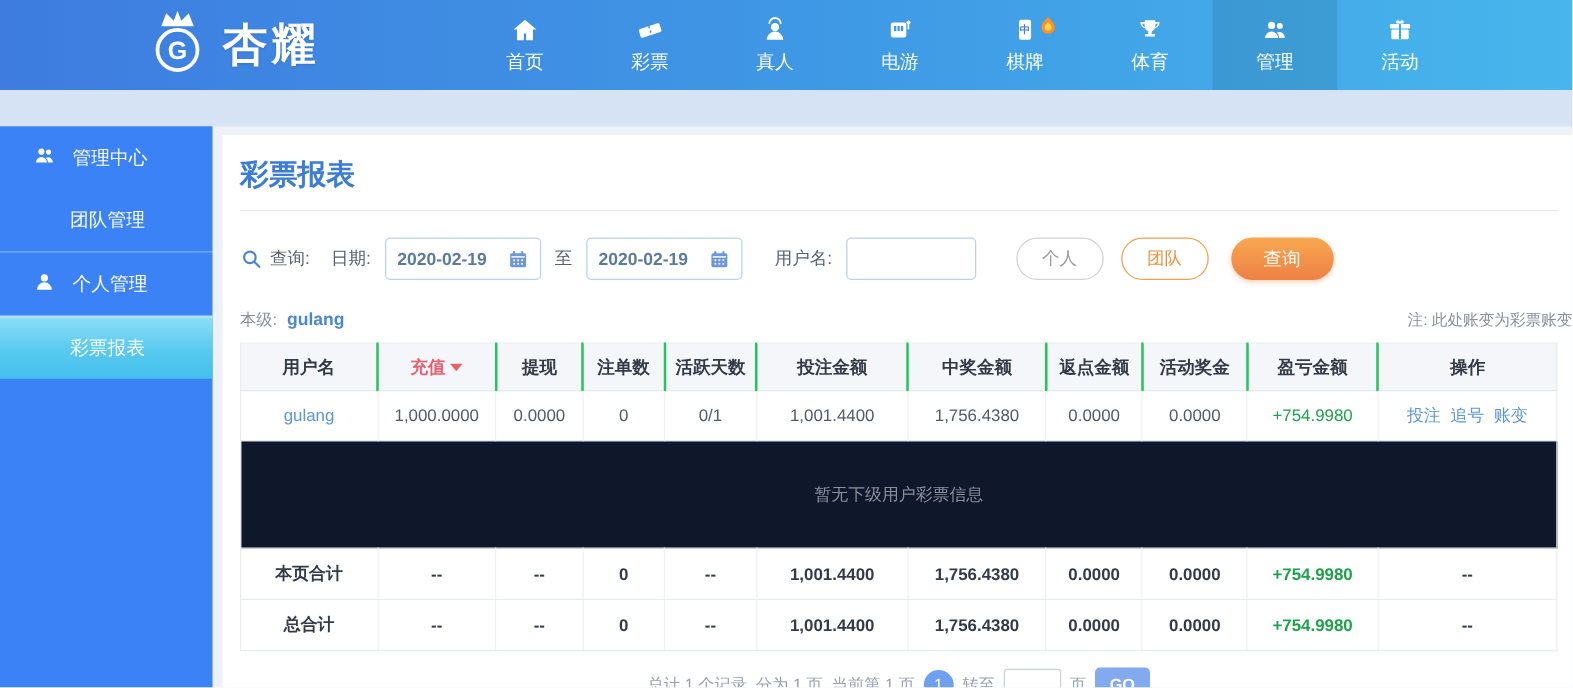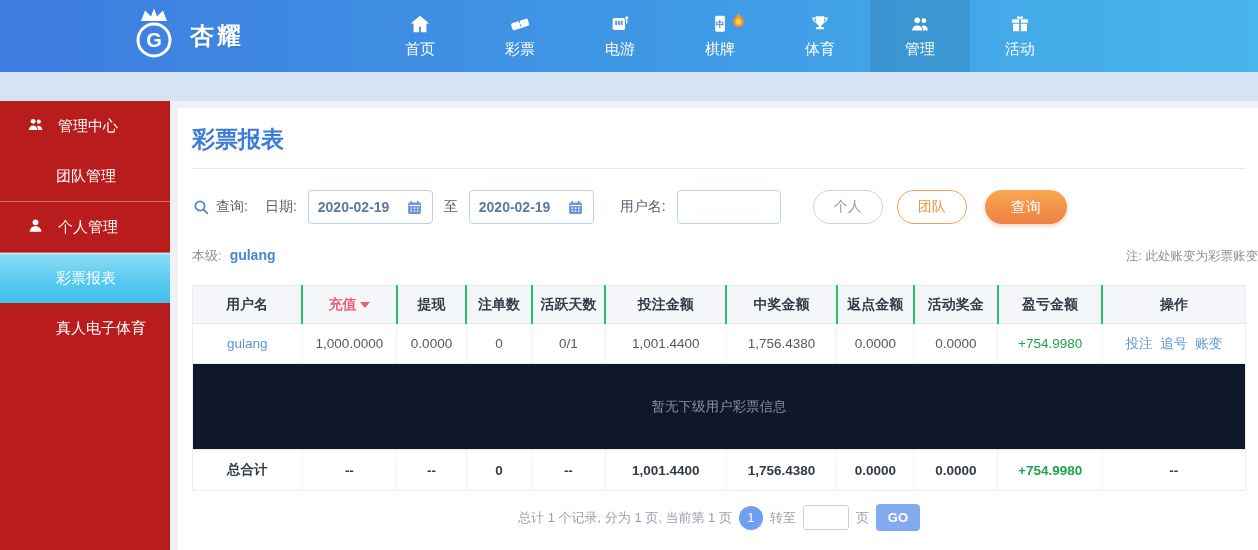--- a/index.html
+++ b/index.html
@@ -3,33 +3,33 @@
 <meta charset="utf-8">
 <style>
   * { margin:0; padding:0; box-sizing:border-box; }
   html,body { width:1258px; height:550px; overflow:hidden; }
   body { font-family:"Liberation Sans","DejaVu Sans",sans-serif; background:#eef1f6; }
   .app { width:1258px; height:550px; overflow:hidden; }
 
   
   .header { height:72px; display:flex; background:linear-gradient(90deg,#3e7ce0 0%,#3f9ae5 55%,#47b6ec 100%); }
   .logo { width:370px; display:flex; align-items:center; justify-content:center; gap:8px; cursor:pointer; }
-  .brand-text { color:#fff; font-size:24px; font-weight:bold; letter-spacing:3px; text-shadow:0 1px 2px rgba(0,0,0,.15); }
+  .brand-text { color:#fff; font-size:36px; font-weight:bold; letter-spacing:3px; text-shadow:0 1px 2px rgba(0,0,0,.15); }
   .nav { display:flex; }
   .nav-item { width:100px; display:flex; flex-direction:column; align-items:center; justify-content:center; gap:5px; color:#fff; font-size:15px; cursor:pointer; position:relative; }
   .nav-item.active { background:rgba(0,0,0,.09); }
   .nav-item .nicon { height:22px; display:flex; align-items:center; }
   .flame-badge { position:absolute; top:12px; left:60px; }
 
   
   .substrip { height:29px; background:#d6e3f4; }
 
   
   .bodywrap { display:flex; height:449px; }
-  .sidebar { width:170px; background:#b91c1c; flex-shrink:0; color:#fff; font-size:15px; }
+  .sidebar { width:170px; background:#3b82f6; flex-shrink:0; color:#fff; font-size:15px; }
   .side-item { height:50px; display:flex; align-items:center; gap:13px; padding-left:26px; cursor:pointer; }
   .side-item.sub { padding-left:56px; }
   .side-item.active { background:linear-gradient(180deg,#8edff6 0%,#58c9ef 55%,#43c0ec 100%); box-shadow:inset 0 1px 0 rgba(255,255,255,.55); }
   .side-divider { height:1px; background:rgba(255,255,255,.35); }
 
   .main { flex:1; background:#fff; margin-left:8px; margin-top:7px; padding:16px 12px 0 14px; overflow:hidden; }
   .page-title { color:#3a7cd8; font-size:23px; font-weight:bold; }
   .title-rule { height:1px; background:#e9e9e9; margin:13px 0 21px 0; }
 
   
@@ -37,21 +37,21 @@
   .lab { color:#556070; font-size:14px; }
   .datebox { display:inline-flex; align-items:center; gap:8px; height:34px; border:1px solid #b9d1ec; border-radius:4px; background:#fff; padding:0 9px; }
   .datebox input { border:none; outline:none; width:80px; font-size:14px; color:#5c7a9e; font-family:inherit;font-weight:bold; }
   .user-input { width:104px; height:34px; border:1px solid #b9d1ec; border-radius:4px; outline:none; padding:0 8px; font-size:14px; color:#556070; }
   .pill { height:34px; border-radius:17px; background:#fff; font-size:14px; cursor:pointer; font-family:Liberation Sans, sans-serif; }
   .pill.gray { border:1px solid #d3d3d3; color:#9a9a9a; padding:0 20px; }
   .pill.orange-line { border:1px solid #efa052; color:#ed9340; padding:0 20px; }
   .pill.orange-fill { border:none; background:linear-gradient(180deg,#f8a84f,#ee8045); color:#fff; padding:0 26px; font-size:15px; box-shadow:0 2px 4px rgba(238,128,69,.35); }
 
   
-  .levelrow { display:flex; align-items:baseline; margin:23px 0 20px 0; }
+  .levelrow { display:flex; align-items:baseline; margin:23px 0 9px 0; }
   .level-label { color:#8a909b; font-size:13px; }
   .level-user { color:#4a86d2; font-size:14px; font-weight:bold; margin-left:8px; cursor:pointer; }
   .note { margin-left:auto; color:#8a909b; font-size:12.5px; margin-right:-12px; }
 
   
   table { width:100%; border-collapse:collapse; border:1px solid #e9edf2; table-layout:fixed; }
   th { background:#f4f6f9; height:38px; font-size:14px; color:#333b49; font-weight:bold; border-right:2px solid #22c55e; border-bottom:1px solid #e4e8ef; text-align:center; }
   th:last-child, td:last-child { border-right:none; }
   td { height:40px; text-align:center; font-size:13.5px; color:#525a68; border-right:1px solid #eef1f5; border-bottom:1px solid #e8ecf1; background:#fff; }
   .th-sort { color:#e85f6e; }
@@ -103,20 +103,30 @@
           <svg width="22" height="22" viewBox="0 0 24 24">
               <g transform="rotate(-18 12 12)">
                 <rect x="2.5" y="8.5" width="19" height="8" rx="1.5" fill="#fff"></rect>
                 <line x1="12" y1="8.5" x2="12" y2="16.5" stroke="#3f9ae5" stroke-width="1.4" stroke-dasharray="2 2"></line>
               </g>
             </svg>
         </span>
         <span>彩票</span>
       </div>
 
+      <div class="nav-item">
+        <span class="nicon">
+          <svg width="22" height="22" viewBox="0 0 24 24" fill="#fff">
+              <path d="M7 6.5a5 5 0 0110 0" stroke="#fff" stroke-width="1.6" fill="none"></path>
+              <circle cx="12" cy="9.5" r="3.6"></circle>
+              <path d="M4.8 20.5a7.2 7.2 0 0114.4 0z"></path>
+            </svg>
+        </span>
+        <span>真人</span>
+      </div>
 
       <div class="nav-item">
         <span class="nicon">
           <svg width="22" height="22" viewBox="0 0 24 24" fill="#fff">
               <rect x="4" y="5.5" width="13.5" height="13" rx="2"></rect>
               <rect x="6.8" y="8.5" width="2" height="4.5" fill="#3f9ae5"></rect>
               <rect x="9.8" y="8.5" width="2" height="4.5" fill="#3f9ae5"></rect>
               <rect x="12.8" y="8.5" width="2" height="4.5" fill="#3f9ae5"></rect>
               <rect x="18.6" y="6.5" width="1.5" height="5"></rect>
               <circle cx="19.4" cy="5.3" r="1.7"></circle>
@@ -202,23 +212,20 @@
           <svg width="19" height="19" viewBox="0 0 24 24" fill="#fff">
               <circle cx="12" cy="8" r="3.6"></circle>
               <path d="M4.5 20a7.5 7.5 0 0115 0z"></path>
             </svg>
         </span>
         <span>个人管理</span>
       </div>
       <div class="side-divider"></div>
       <div class="side-item sub active">
         <span>彩票报表</span>
-      </div>
-      <div class="side-item sub">
-        <span>真人电子体育</span>
       </div>
     </div>
 
     <div class="main">
       <div class="page-title">彩票报表</div>
       <div class="title-rule"></div>
 
       <div class="searchbar">
         <span class="sp" style="margin-right:5px;display:flex;">
           <svg width="19" height="19" viewBox="0 0 24 24" fill="none">
@@ -325,20 +332,33 @@
             <td class="actions">
               <span>投注</span>
               <span>追号</span>
               <span>账变</span>
             </td>
           </tr>
           <tr>
             <td class="empty-cell" colspan="11">暂无下级用户彩票信息</td>
           </tr>
           <tr class="totals">
+            <td>本页合计</td>
+            <td>--</td>
+            <td>--</td>
+            <td>0</td>
+            <td>--</td>
+            <td>1,001.4400</td>
+            <td>1,756.4380</td>
+            <td>0.0000</td>
+            <td>0.0000</td>
+            <td class="profit">+754.9980</td>
+            <td>--</td>
+          </tr>
+          <tr class="totals">
             <td>总合计</td>
             <td>--</td>
             <td>--</td>
             <td>0</td>
             <td>--</td>
             <td>1,001.4400</td>
             <td>1,756.4380</td>
             <td>0.0000</td>
             <td>0.0000</td>
             <td class="profit">+754.9980</td>

